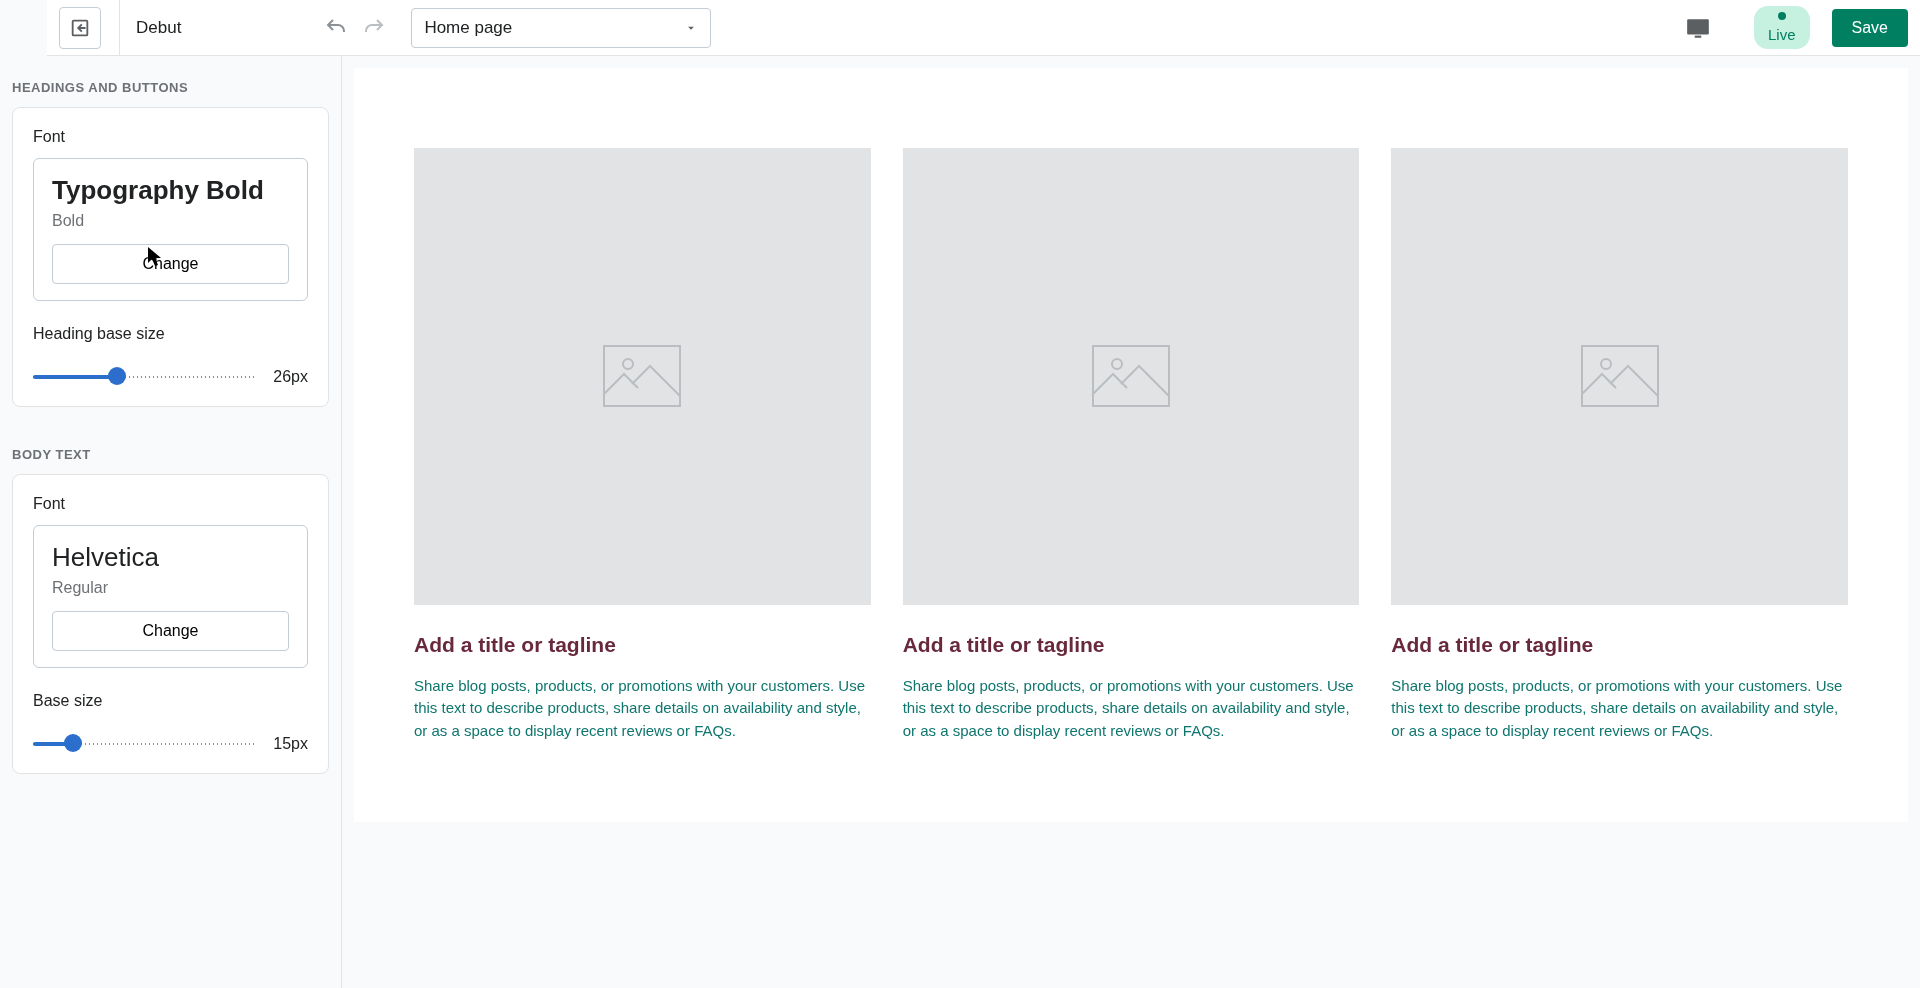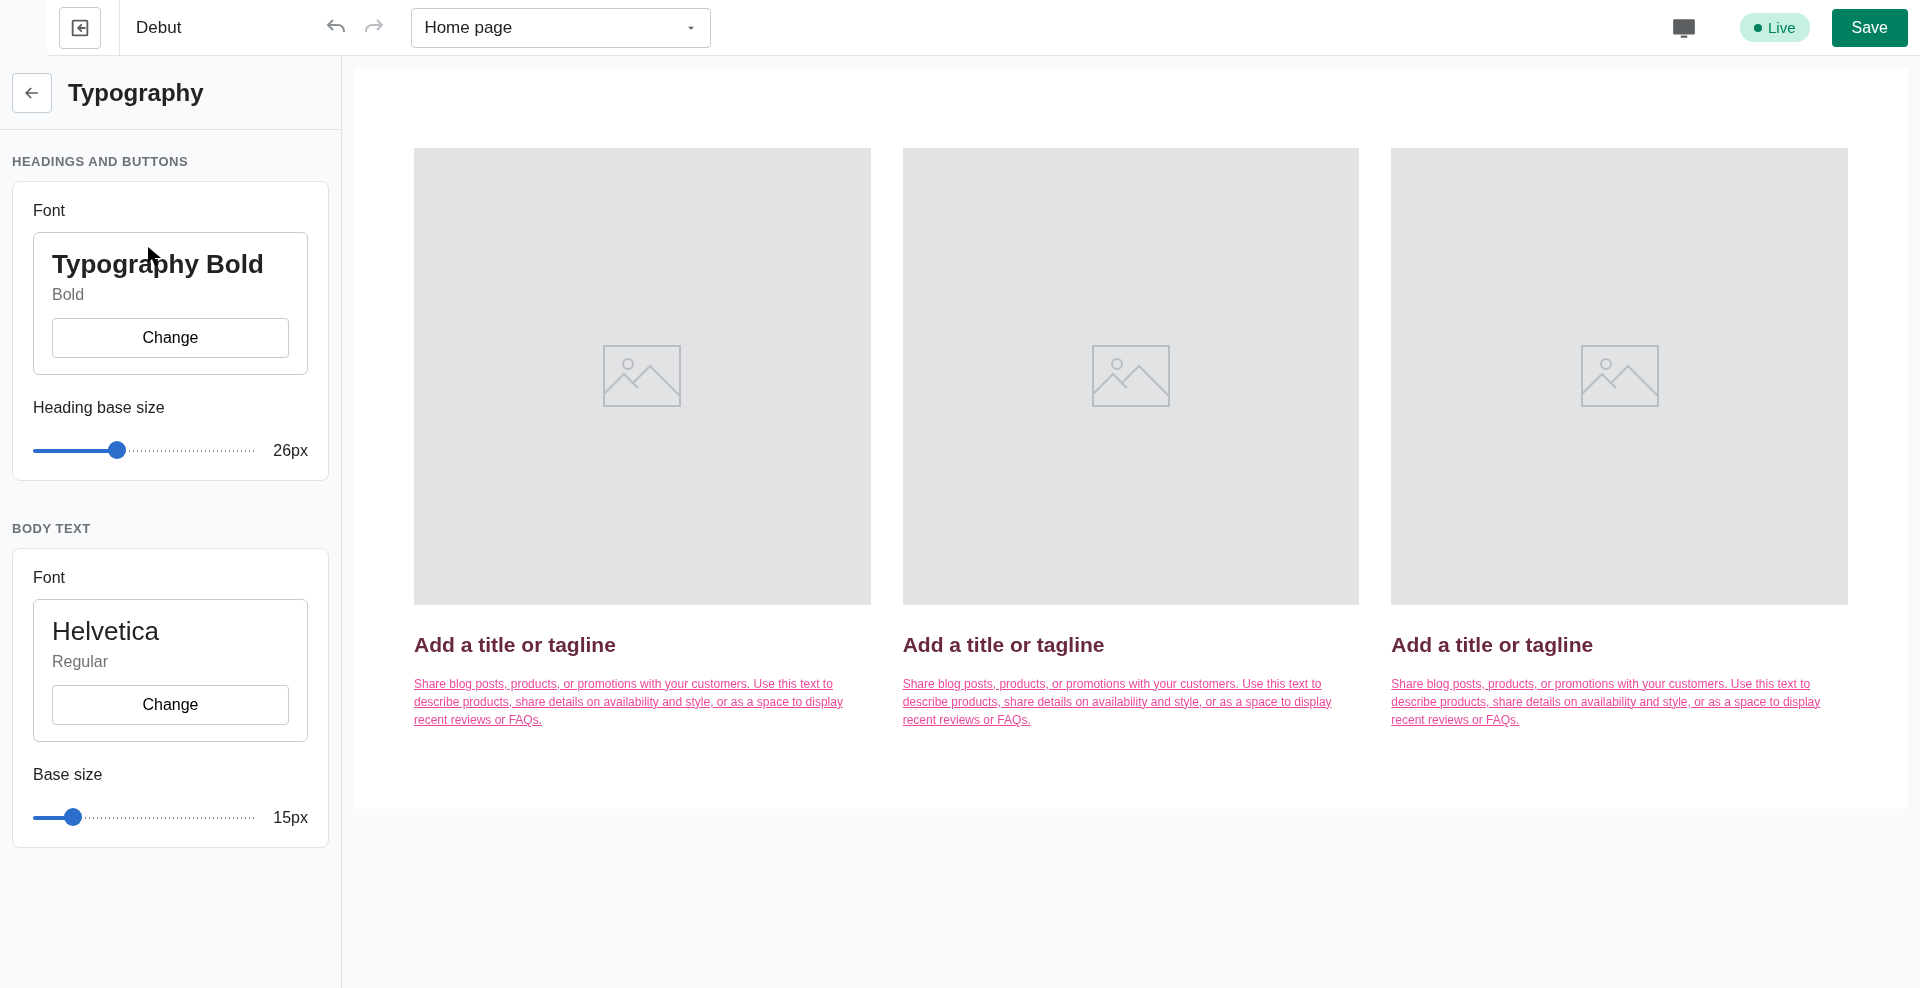--- a/index.html
+++ b/index.html
@@ -89,20 +89,21 @@
       background: #c6f0e0;
       color: #008060;
       padding: 6px 14px;
       border-radius: 14px;
       display: flex;
       align-items: center;
       gap: 6px;
       font-size: 15px;
       font-weight: 500;
       margin-right: 14px;
+      flex-direction: column;
     }
     .live-dot {
       width: 8px;
       height: 8px;
       border-radius: 50%;
       background: #008060;
     }
     .save-btn {
       background: #008060;
       color: #fff;
@@ -270,24 +271,23 @@
     .img-placeholder svg {
       opacity: 0.45;
     }
     .col-title {
       font-size: 21px;
       font-weight: 700;
       color: #69293c;
       margin-bottom: 18px;
     }
     .col-text {
-      font-size: 12px;
+      font-size: 15px;
       line-height: 1.5;
-      color: #ec4899;
-      text-decoration: underline;
+      color: #0f766e;
     }
     .cursor-arrow {
       position: fixed;
       top: 247px;
       left: 148px;
       pointer-events: none;
       z-index: 100;
     }
   </style>
 </head>
@@ -331,28 +331,20 @@
   </div>
   <div class="live-badge">
     <span class="live-dot"></span>
     <span>Live</span>
   </div>
   <button class="save-btn">Save</button>
 </div>
 
 <div class="main-area">
   <div class="sidebar">
-    <div class="sidebar-header">
-      <div class="back-btn">
-        <svg width="20" height="20" viewBox="0 0 24 24" fill="none" stroke="#5c5f62" stroke-width="2">
-            <path d="M19 12H5M11 18l-6-6 6-6"></path>
-          </svg>
-      </div>
-      <div class="sidebar-title">Typography</div>
-    </div>
 
     <div class="section-label">HEADINGS AND BUTTONS</div>
     <div class="card">
       <div class="field-label">Font</div>
       <div class="font-box">
         <div class="font-name">Typography Bold</div>
         <div class="font-weight">Bold</div>
         <button class="change-btn">Change</button>
       </div>
       <div class="field-label mt">Heading base size</div>

